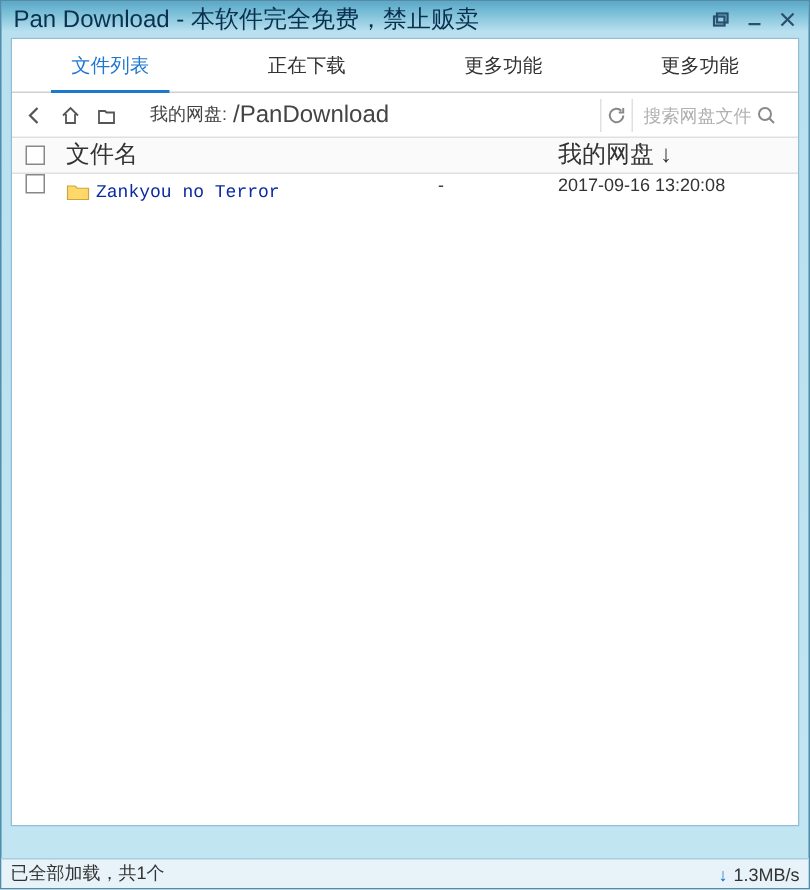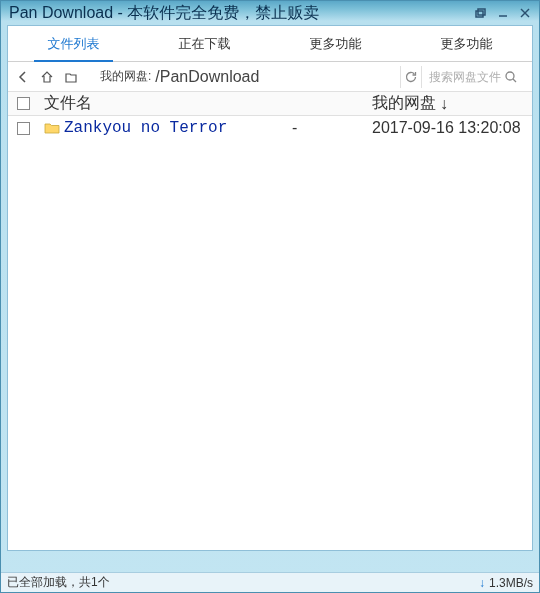--- a/index.html
+++ b/index.html
@@ -133,22 +133,21 @@
     .th-size { width: 80px; cursor: pointer;}
     .th-time { width: 160px; cursor: pointer; display: flex; align-items: center; gap: 4px;}
     .table-body {
       flex: 1;
       background: #fff;
       overflow: auto;
     }
     .row {
       height: 24px;
       display: flex;
-      align-items: center;
-      font-size: 16px;
+      font-size: 12px;
     }
     .td-check { width: 30px; display: flex; justify-content: center; }
     .td-name { flex: 1; padding-left: 6px; display: flex; align-items: center; gap: 4px; }
     .td-name .fname { color: #0a2aa0; font-family: "Courier New", monospace; cursor: pointer;}
     .td-size { width: 80px; color: #333; }
     .td-time { width: 160px; color: #333; font-family: Liberation Sans, sans-serif; }
     .folder-icon {
       width: 16px; height: 14px;
       display: inline-block;
     }

